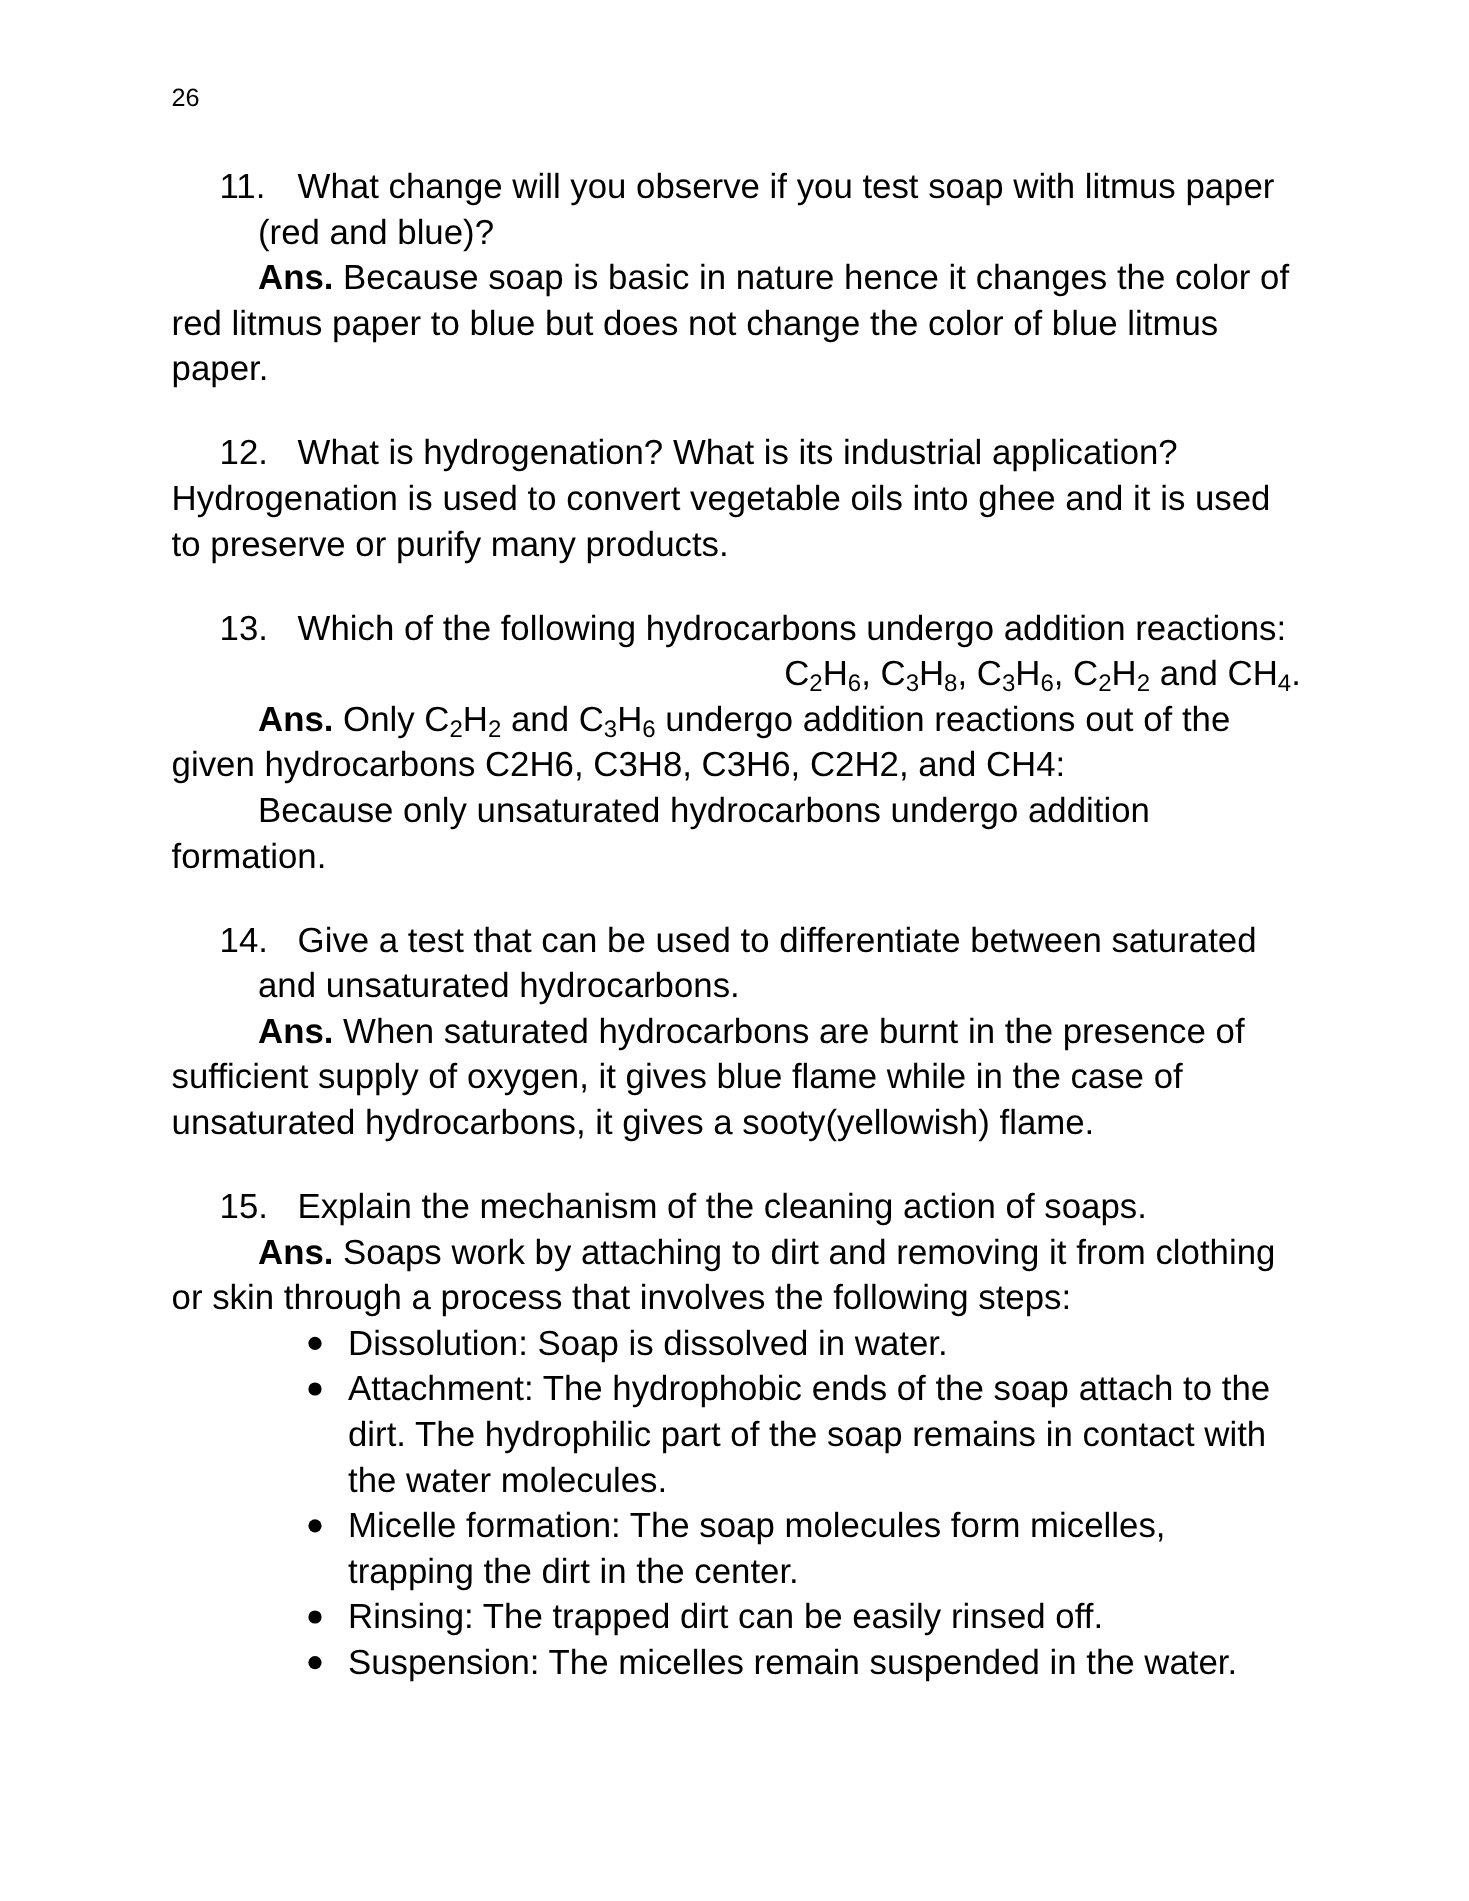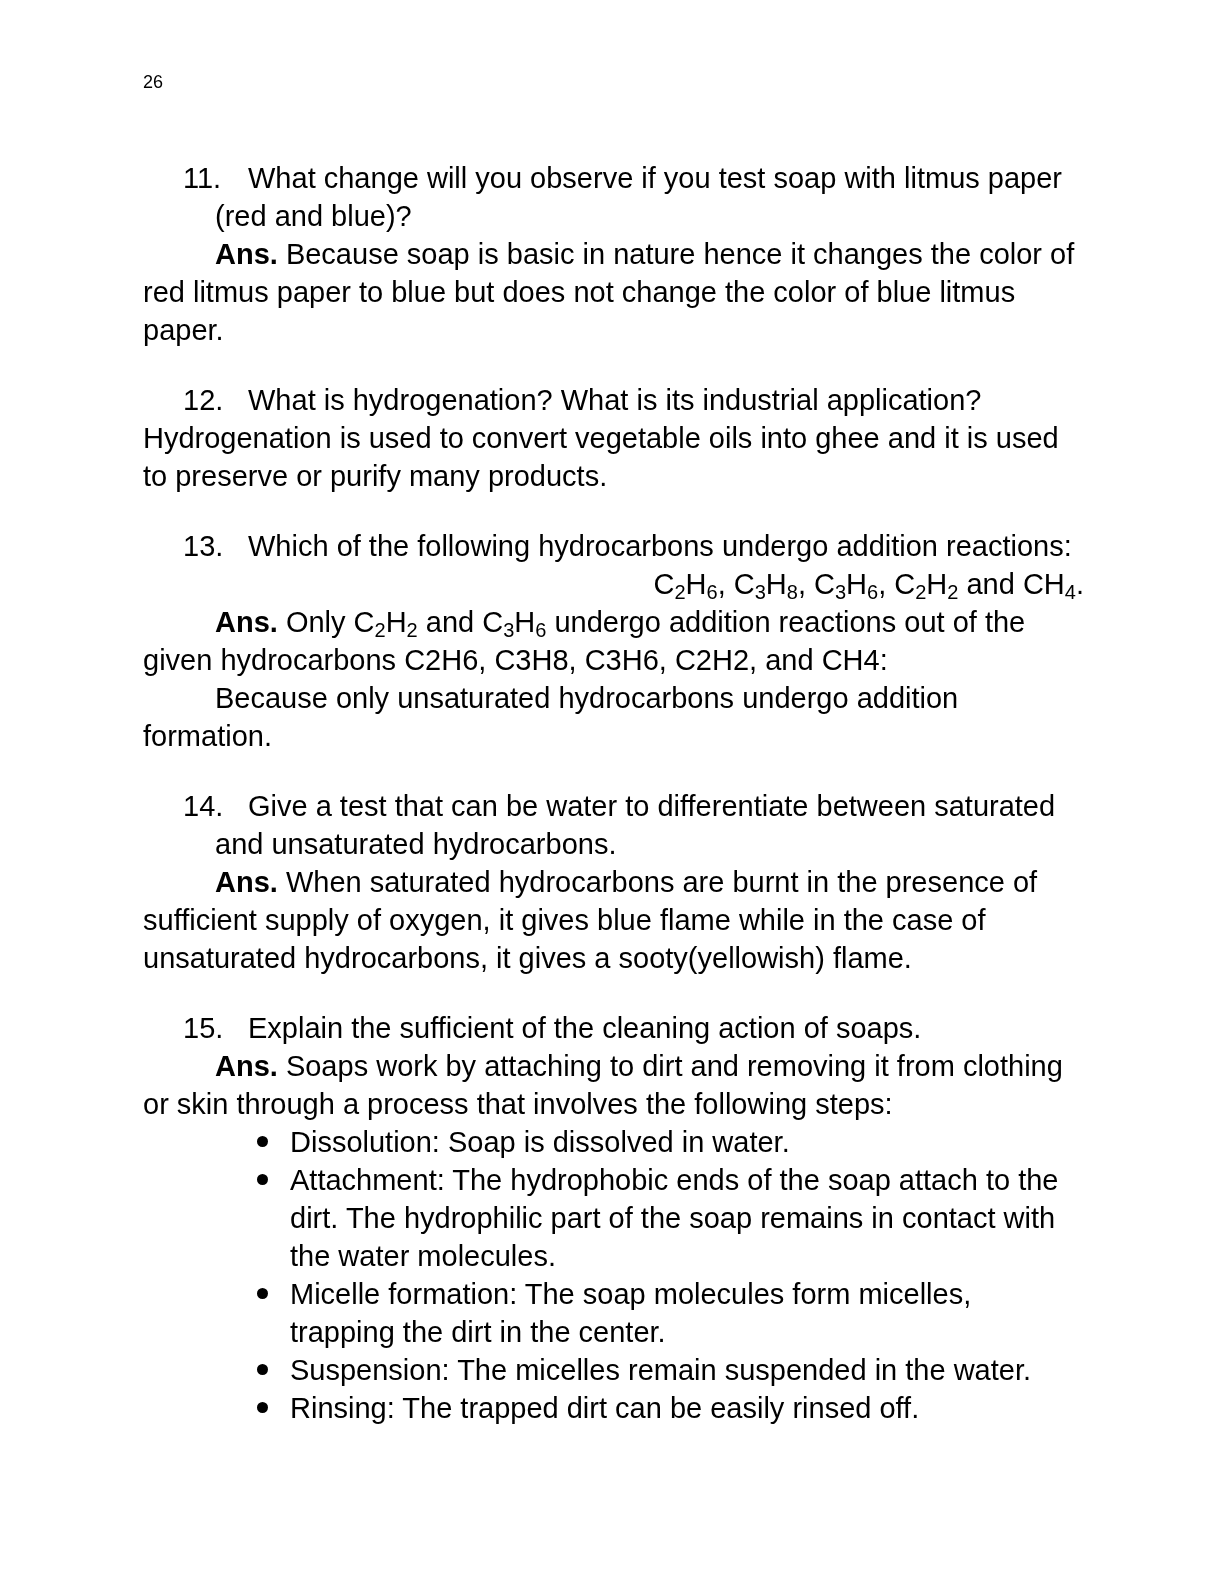--- a/index.html
+++ b/index.html
@@ -12,23 +12,23 @@
     -webkit-font-smoothing: antialiased;
   }
   .page {
     box-sizing: border-box;
     width: 1224px;
     height: 1584px;
     padding: 66px 140px 0 143px;
     overflow: hidden;
   }
   .page-number {
-    font-size: 18px;
+    font-size: 21px;
     line-height: 32px;
-    margin-bottom: 61px;
+    margin-bottom: 39px;
   }
   .content {
     font-size: 29px;
     line-height: 38px;
   }
   .content p { margin: 0; }
   .qa-item { margin-bottom: 32px; }
   
   .question {
     padding-left: 72px;
@@ -86,28 +86,28 @@
         <p class="question"><span class="q-num">12.</span><span>What is hydrogenation? What is its industrial application?</span></p>
         <p class="plain-para">Hydrogenation is used to convert vegetable oils into ghee and it is used to preserve or purify many products.</p>
       </div>
       <div class="qa-item">
         <p class="question"><span class="q-num">13.</span><span>Which of the following hydrocarbons undergo addition reactions:</span></p>
         <p class="center-line">C<sub>2</sub>H<sub>6</sub>, C<sub>3</sub>H<sub>8</sub>, C<sub>3</sub>H<sub>6</sub>, C<sub>2</sub>H<sub>2</sub> and CH<sub>4</sub>.</p>
         <p class="answer"><span class="ans-label">Ans.</span><span> Only C<sub>2</sub>H<sub>2</sub> and C<sub>3</sub>H<sub>6</sub> undergo addition reactions out of the given hydrocarbons C2H6, C3H8, C3H6, C2H2, and CH4:</span></p>
         <p class="indent-para">Because only unsaturated hydrocarbons undergo addition formation.</p>
       </div>
       <div class="qa-item">
-        <p class="question"><span class="q-num">14.</span><span>Give a test that can be water to differentiate between saturated and unsaturated hydrocarbons.</span></p>
+        <p class="question"><span class="q-num">14.</span><span>Give a test that can be used to differentiate between saturated and unsaturated hydrocarbons.</span></p>
         <p class="answer"><span class="ans-label">Ans.</span><span> When saturated hydrocarbons are burnt in the presence of sufficient supply of oxygen, it gives blue flame while in the case of unsaturated hydrocarbons, it gives a sooty(yellowish) flame.</span></p>
       </div>
       <div class="qa-item">
-        <p class="question"><span class="q-num">15.</span><span>Explain the sufficient of the cleaning action of soaps.</span></p>
+        <p class="question"><span class="q-num">15.</span><span>Explain the mechanism of the cleaning action of soaps.</span></p>
         <p class="answer"><span class="ans-label">Ans.</span><span> Soaps work by attaching to dirt and removing it from clothing or skin through a process that involves the following steps:</span></p>
         <ul class="bullets">
           <li><span class="bullet-marker"></span><span class="bullet-text">Dissolution: Soap is dissolved in water.</span></li>
           <li><span class="bullet-marker"></span><span class="bullet-text">Attachment: The hydrophobic ends of the soap attach to the dirt. The hydrophilic part of the soap remains in contact with the water molecules.</span></li>
           <li><span class="bullet-marker"></span><span class="bullet-text">Micelle formation: The soap molecules form micelles, trapping the dirt in the center.</span></li>
+          <li><span class="bullet-marker"></span><span class="bullet-text">Rinsing: The trapped dirt can be easily rinsed off.</span></li>
           <li><span class="bullet-marker"></span><span class="bullet-text">Suspension: The micelles remain suspended in the water.</span></li>
-          <li><span class="bullet-marker"></span><span class="bullet-text">Rinsing: The trapped dirt can be easily rinsed off.</span></li>
         </ul>
       </div>
     </div>
 </div>
 
 </body></html>

